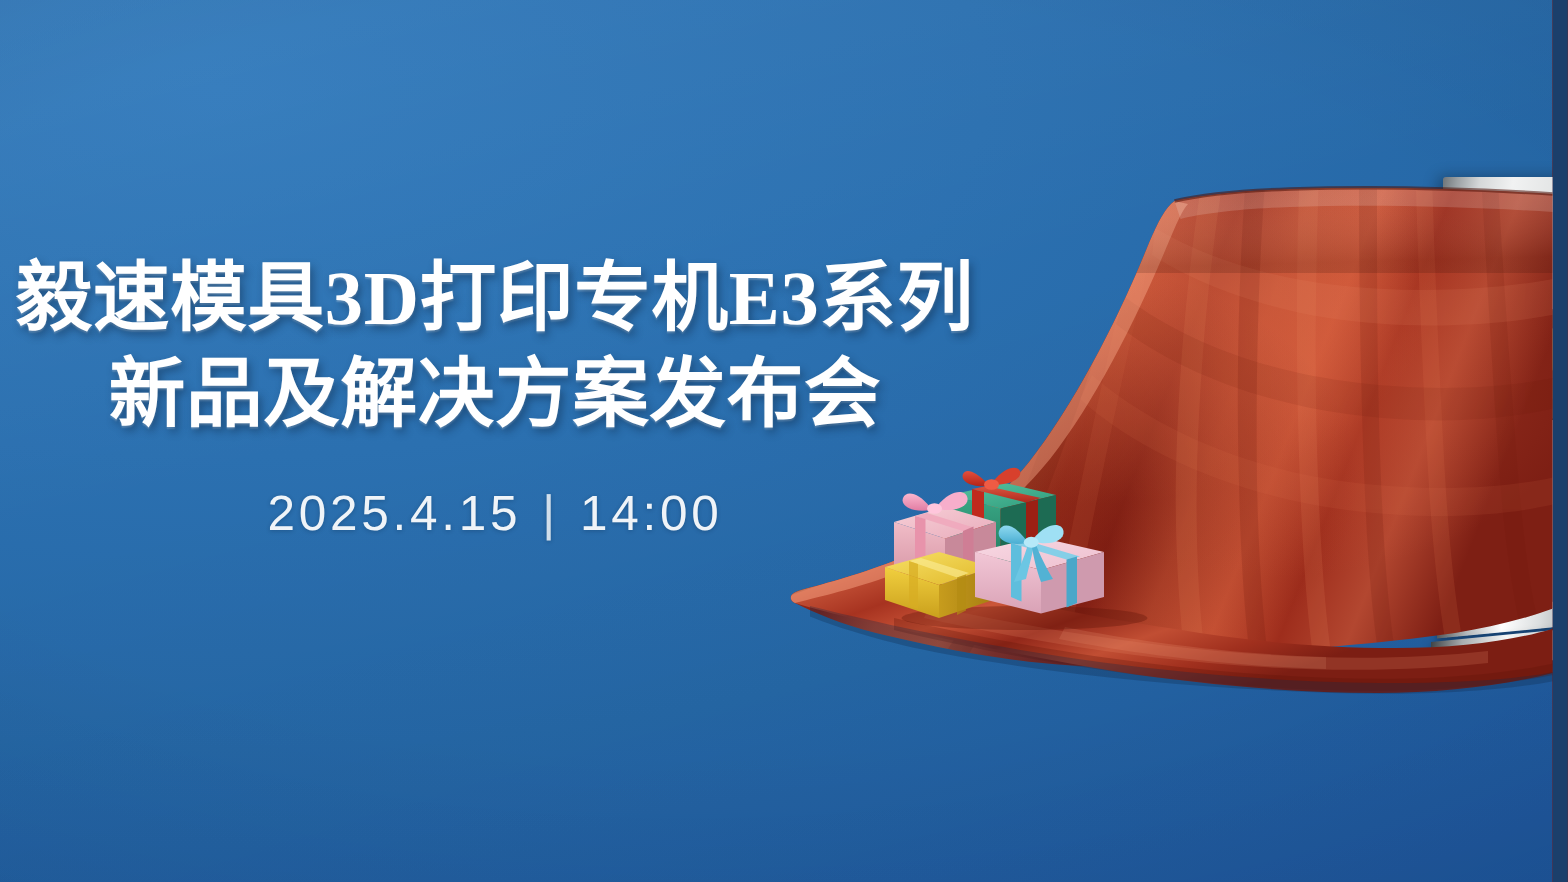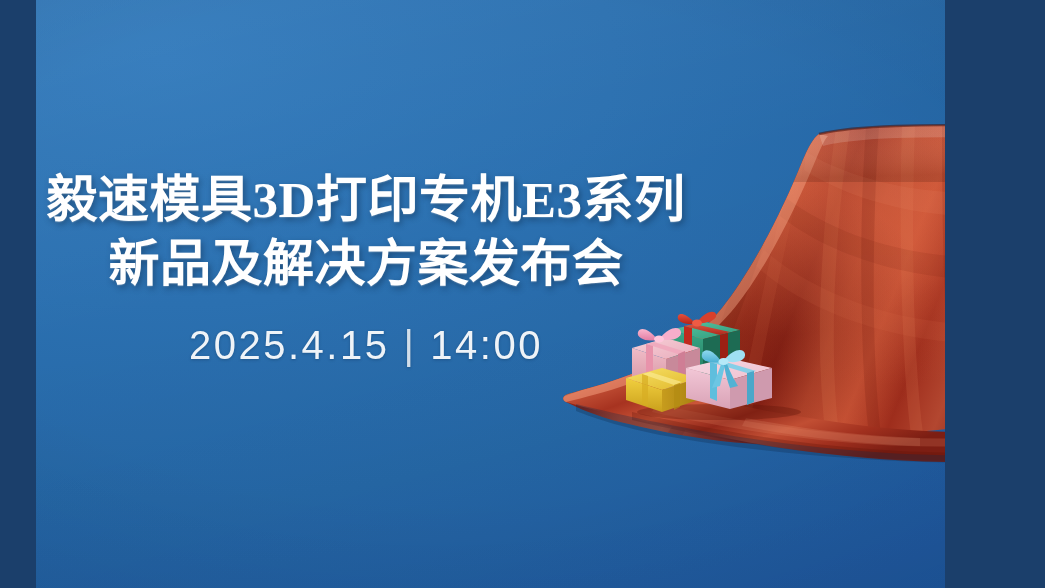--- a/index.html
+++ b/index.html
@@ -7,25 +7,24 @@
     margin: 0;
     padding: 0;
     background: #1b3f6b;
   }
   body {
     font-family: "Liberation Sans", sans-serif;
   }
 
   .banner {
     position: relative;
-    width: 909px;
+    width: 1035px;
     height: 588px;
     overflow: hidden;
     background: #7f1d1d;
-    margin-left: 36px;
   }
 
   
   .bg-base {
     position: absolute;
     inset: 0;
     background:
       radial-gradient(130% 110% at 14% 10%, #3079bb 0%, #2b70b0 38%, #2567a6 68%, #1f5aa3 100%);
   }
   .bg-sheen {
@@ -149,21 +148,21 @@
     letter-spacing: 0.5px;
     text-shadow: 2px 3px 6px rgba(10,35,65,0.45), 0 1px 1px rgba(255,255,255,0.25);
     white-space: nowrap;
   }
   .headline .line2 { display: block; text-align: center; }
 
   .datetime {
     margin: 26px 0 0 0;
     font-family: "Liberation Sans", "DejaVu Sans", sans-serif;
     font-weight: 300;
-    font-size: 40px;
+    font-size: 33px;
     letter-spacing: 2.5px;
     color: rgba(255,255,255,0.93);
     text-shadow: 0 1px 3px rgba(10,35,65,0.30);
     white-space: nowrap;
   }
   .datetime .sep {
     display: inline-block;
     margin: 0 14px;
     font-weight: 300;
     color: rgba(255,255,255,0.80);

